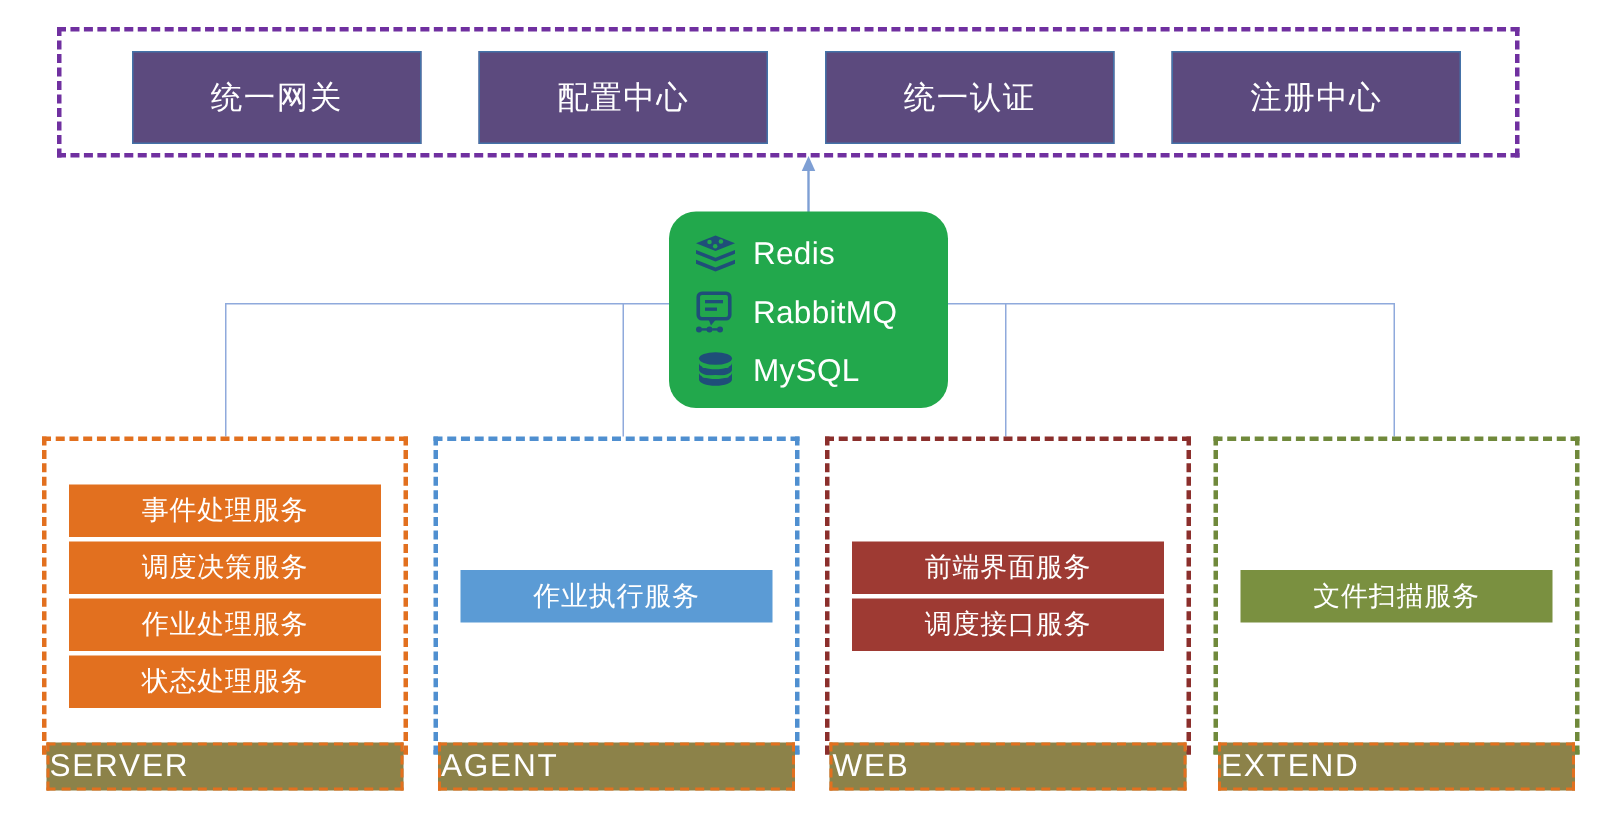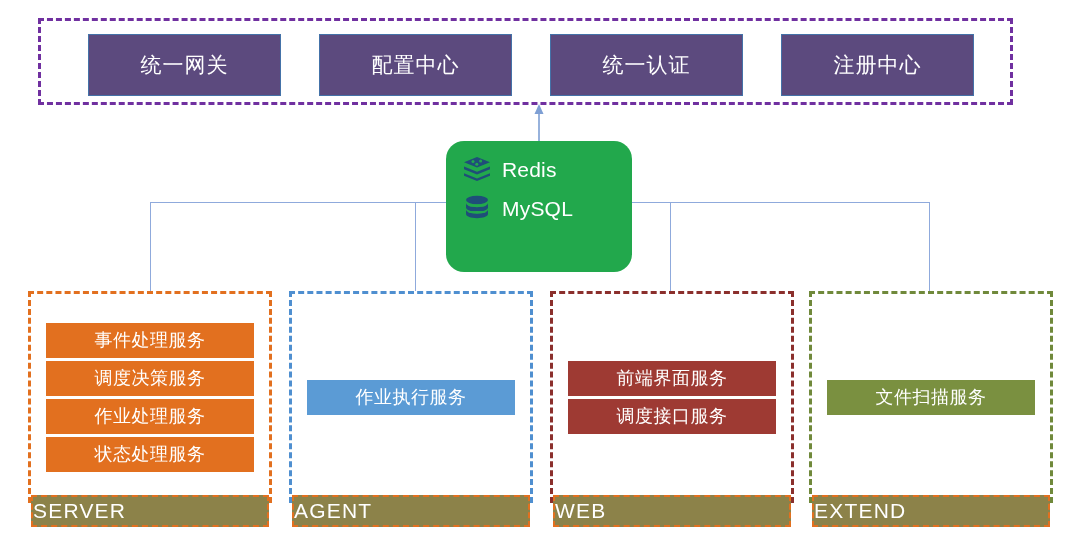--- a/index.html
+++ b/index.html
@@ -227,20 +227,36 @@
           <g fill="#22A84C">
             <circle cx="11" cy="5.4" r="1.5"></circle>
             <circle cx="18.6" cy="5" r="1.5"></circle>
             <circle cx="14.8" cy="8.2" r="1.5"></circle>
           </g>
         </svg>
       </span>
       <span class="mw-label">Redis</span>
     </div>
 
+    <div class="mw-row">
+      <span class="mw-icon">
+        <svg width="30" height="29" viewBox="0 0 30 29">
+          <rect x="3.5" y="1.5" width="21" height="17" rx="2.5" fill="none" stroke="#1F4E79" stroke-width="2.4"></rect>
+          <rect x="8" y="6" width="12" height="2.2" fill="#1F4E79"></rect>
+          <rect x="8" y="11" width="8" height="2.2" fill="#1F4E79"></rect>
+          <polygon points="10,18 16,18 12,23" fill="#1F4E79"></polygon>
+          <circle cx="4" cy="25.6" r="2" fill="#1F4E79"></circle>
+          <circle cx="11" cy="25.6" r="2" fill="#1F4E79"></circle>
+          <circle cx="18" cy="25.6" r="2" fill="#1F4E79"></circle>
+          <rect x="5.8" y="24.8" width="3.6" height="1.6" fill="#1F4E79"></rect>
+          <rect x="12.8" y="24.8" width="3.6" height="1.6" fill="#1F4E79"></rect>
+        </svg>
+      </span>
+      <span class="mw-label">RabbitMQ</span>
+    </div>
 
     <div class="mw-row">
       <span class="mw-icon">
         <svg width="28" height="28" viewBox="0 0 28 28">
           <g fill="#1F4E79">
             <ellipse cx="14" cy="5" rx="11" ry="4.2"></ellipse>
             <path d="M3 8 L3 12.5 C3 14.8 7.9 16.7 14 16.7 C20.1 16.7 25 14.8 25 12.5 L25 8 C25 10.3 20.1 12.2 14 12.2 C7.9 12.2 3 10.3 3 8 Z"></path>
             <path d="M3 14.5 L3 19 C3 21.3 7.9 23.2 14 23.2 C20.1 23.2 25 21.3 25 19 L25 14.5 C25 16.8 20.1 18.7 14 18.7 C7.9 18.7 3 16.8 3 14.5 Z"></path>
           </g>
           <g fill="#22A84C">

